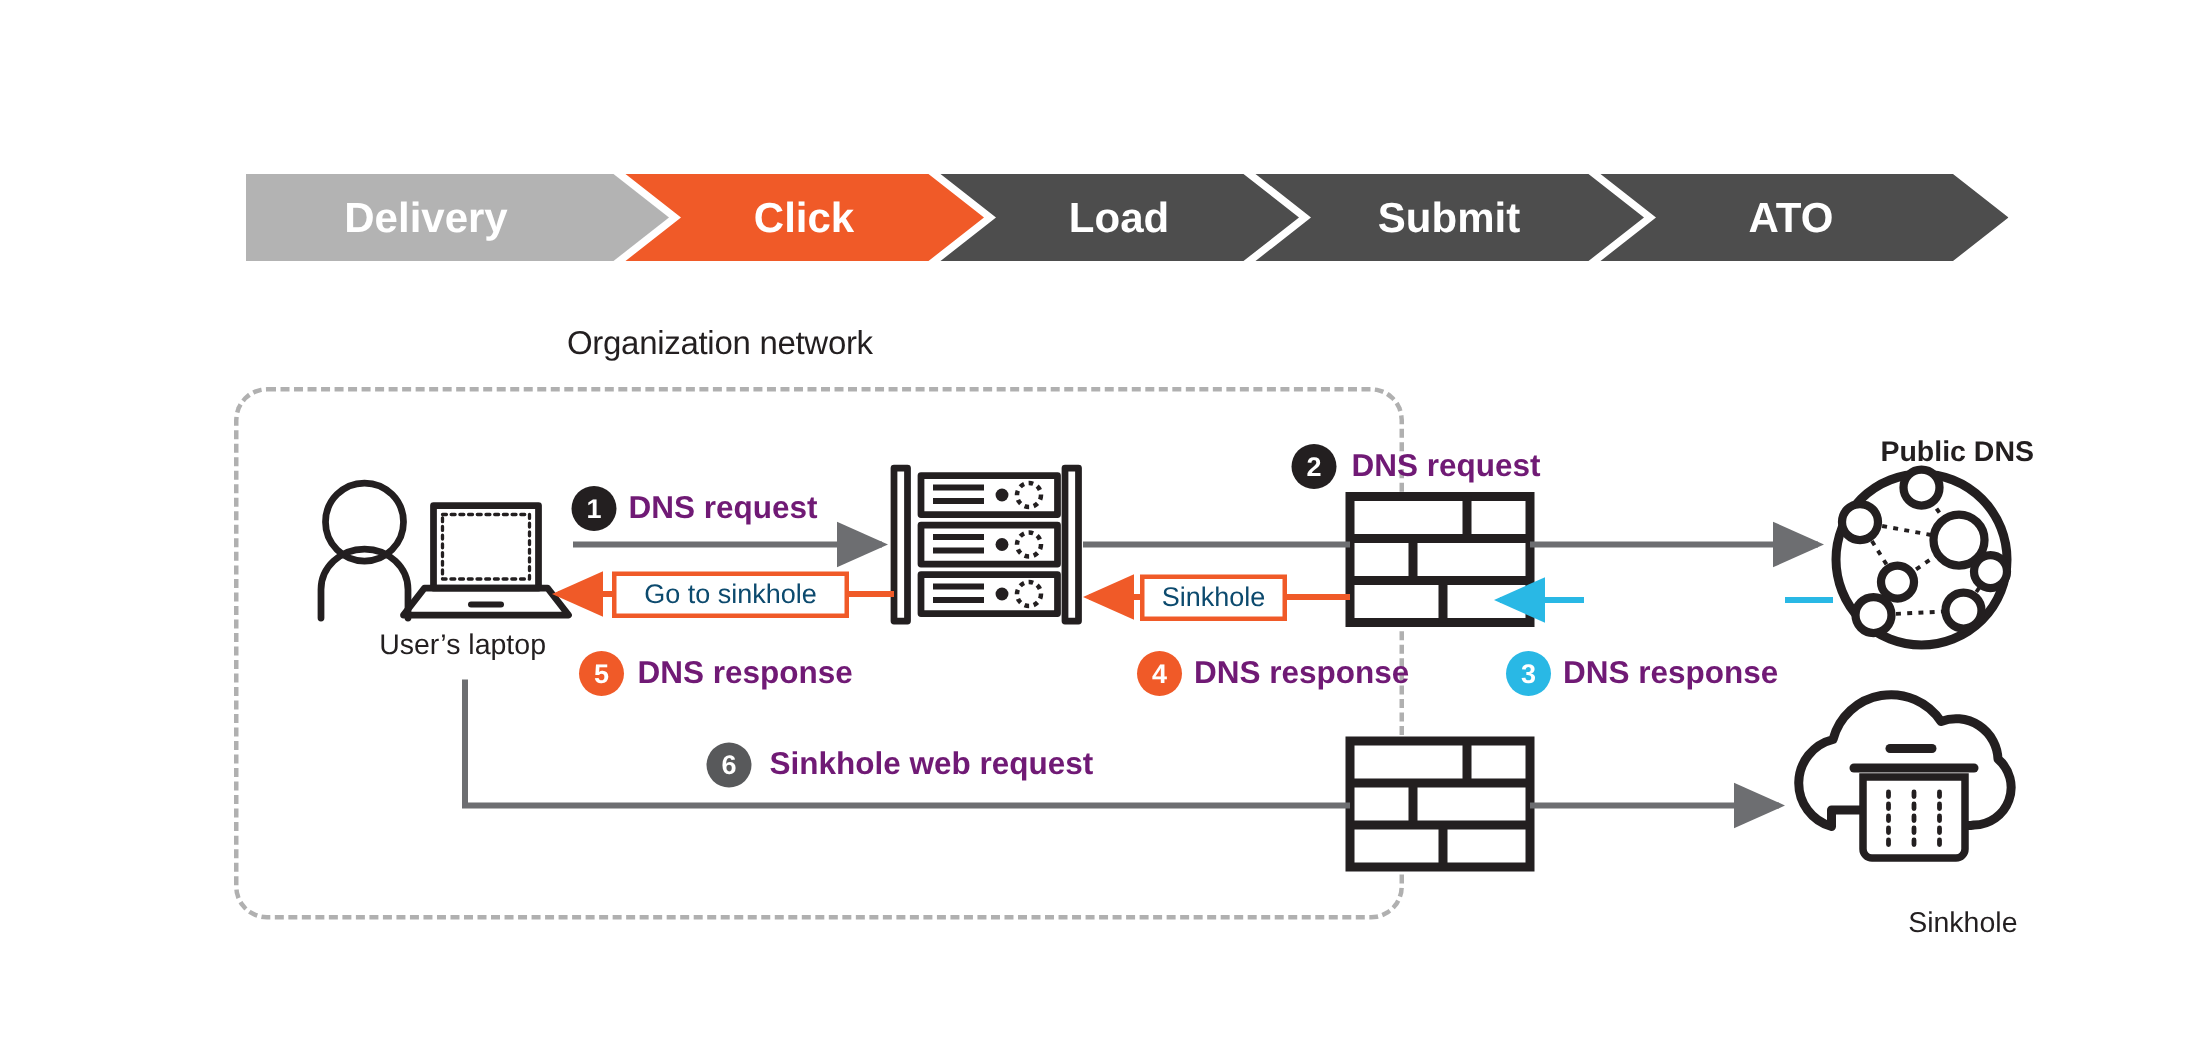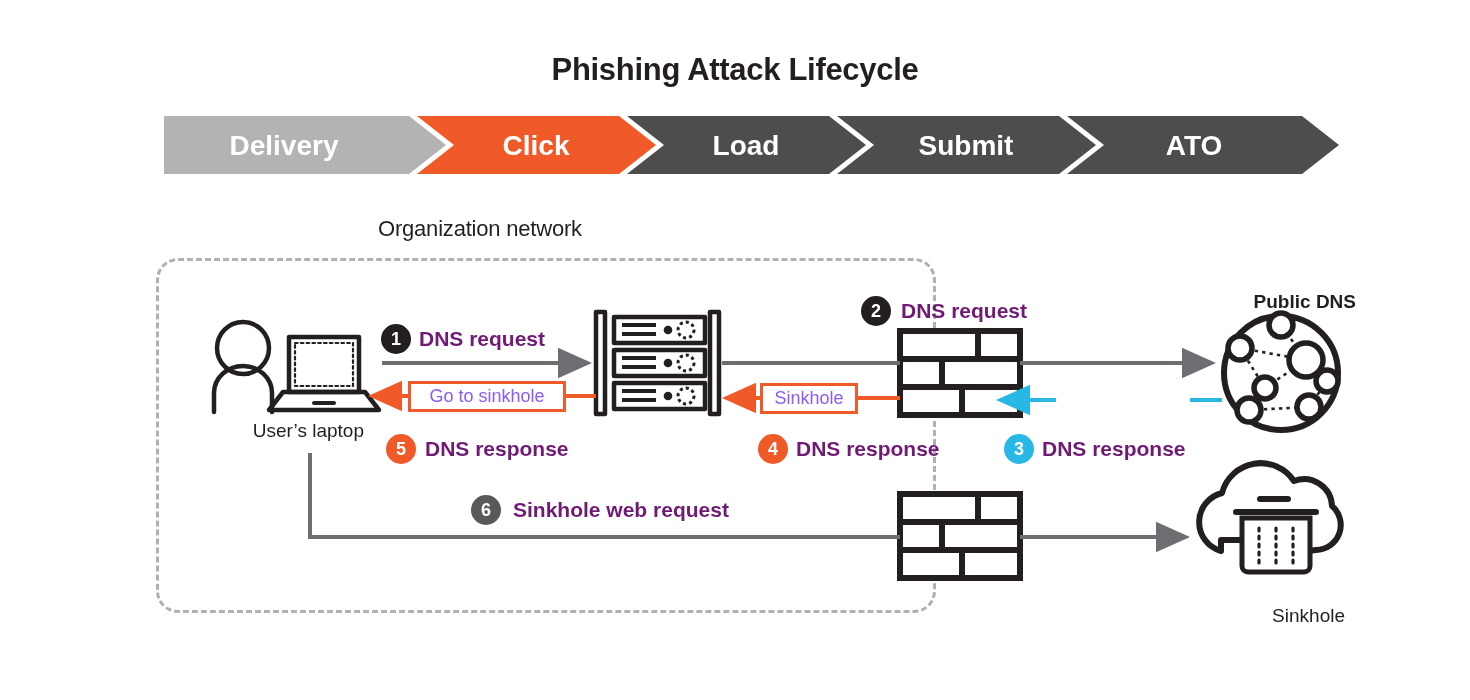--- a/index.html
+++ b/index.html
@@ -22,36 +22,35 @@
   .svg-layer{position:absolute;left:0;top:0;width:1470px;height:700px;}
   .badge{
     position:absolute;width:30px;height:30px;border-radius:50%;
     color:#ffffff;font-size:18px;font-weight:bold;
     display:flex;align-items:center;justify-content:center;
     line-height:1;
   }
   .boxlabel{
     position:absolute;box-sizing:border-box;border:3px solid #f05a28;
     background:#ffffff;display:flex;align-items:center;justify-content:center;
-    font-size:18px;color:#8b5cf6;white-space:nowrap;
+    font-size:18px;color:#0c4a6e;white-space:nowrap;
   }
   .boxlabel.cyan{border-color:#29b8e5;}
   .step-label{
     position:absolute;font-size:21px;font-weight:600;color:#701a75;white-space:nowrap;
   }
   .icon-cap{
     position:absolute;font-size:19px;color:#231f20;white-space:nowrap;text-align:right;
   }
 </style>
 </head>
 <body>
 
 <div id="root">
 
-  <div class="page-title">Phishing Attack Lifecycle</div>
 
   <div class="banner">
     <svg viewBox="0 0 1175 58" width="1175" height="58">
 
       <g>
         <path d="M0,0 H245 L282,29 L245,58 H0 Z" fill="#b3b3b3"></path>
         <text x="120" y="29" fill="#ffffff" font-family="Liberation Sans, sans-serif" font-size="28" font-weight="bold" text-anchor="middle" dominant-baseline="central">Delivery</text>
       </g>
 
       <g>

